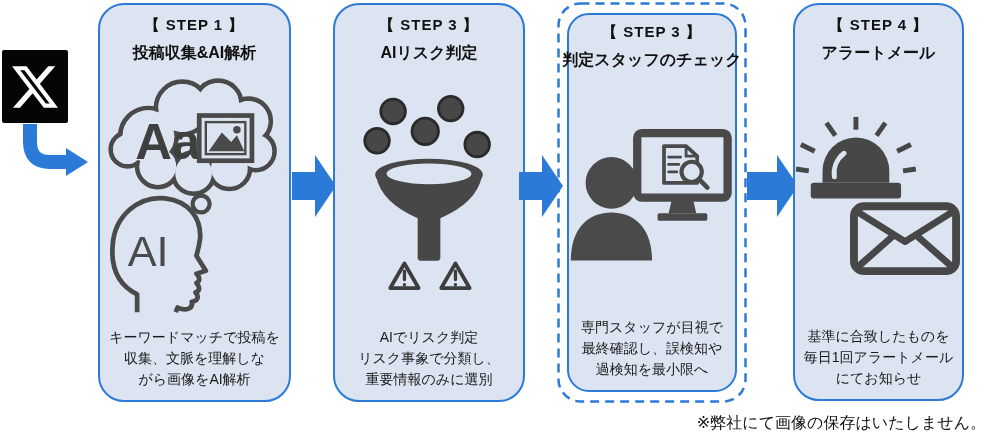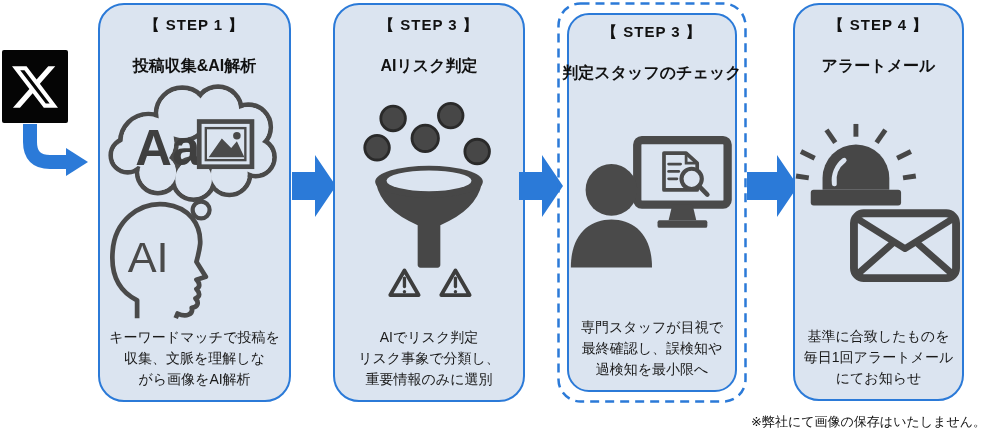--- a/index.html
+++ b/index.html
@@ -13,38 +13,38 @@
     position:absolute;background:#dbe4f0;border:2.5px solid #2b7ad8;
     border-radius:26px;box-sizing:border-box;
     display:flex;flex-direction:column;align-items:center;
   }
   .p1{left:98px;top:3px;width:193px;height:399px;}
   .p2{left:333px;top:3px;width:192px;height:399px;}
   .p3{left:567px;top:13px;width:170px;height:379px;border-radius:22px;justify-content:space-between;}
   .p4{left:793px;top:3px;width:171px;height:398px;}
   .p3dash{position:absolute;left:557px;top:2px;width:190px;height:401px;}
   .step-label{margin-top:11px;font-size:15px;font-weight:bold;color:#111;letter-spacing:1px;white-space:nowrap;}
-  .step-title{margin-top:21px;font-size:16px;font-weight:bold;color:#111;white-space:nowrap;}
+  .step-title{margin-top:8px;font-size:16px;font-weight:bold;color:#111;white-space:nowrap;}
   .p3 .step-label{margin-top:8px;}
   .icon-area{flex:1;display:flex;align-items:center;justify-content:center;width:100%;}
   .step-desc{
     margin-bottom:10px;font-size:14px;line-height:21px;color:#1a1a1a;
     text-align:center;white-space:pre-line;
   }
   .p3 .step-desc{margin-bottom:10px;}
   .flow-arrow{position:absolute;top:155px;}
   .fa1{left:292px;}
   .fa2{left:519px;}
   .fa3{left:747px;}
   .xlogo{
     position:absolute;left:2px;top:50px;width:66px;height:73px;background:#050505;
     border-radius:2px;display:flex;align-items:center;justify-content:center;
   }
   .elbow{position:absolute;left:18px;top:124px;}
-  .footnote{position:absolute;top:413px;right:6px;font-size:13px;color:#111;white-space:nowrap;}
+  .footnote{position:absolute;top:413px;right:6px;font-size:16px;color:#111;white-space:nowrap;}
 </style>
 </head>
 <body>
 
 <div class="stage">
 
   <div class="xlogo">
     <svg width="46" height="46" viewBox="0 0 24 24">
       <path fill="#ffffff" d="M18.901 1.153h3.68l-8.04 9.19L24 22.846h-7.406l-5.8-7.584-6.638 7.584H.474l8.6-9.83L0 1.154h7.594l5.243 6.932ZM17.61 20.644h2.039L6.486 3.24H4.298Z"></path>
     </svg>

